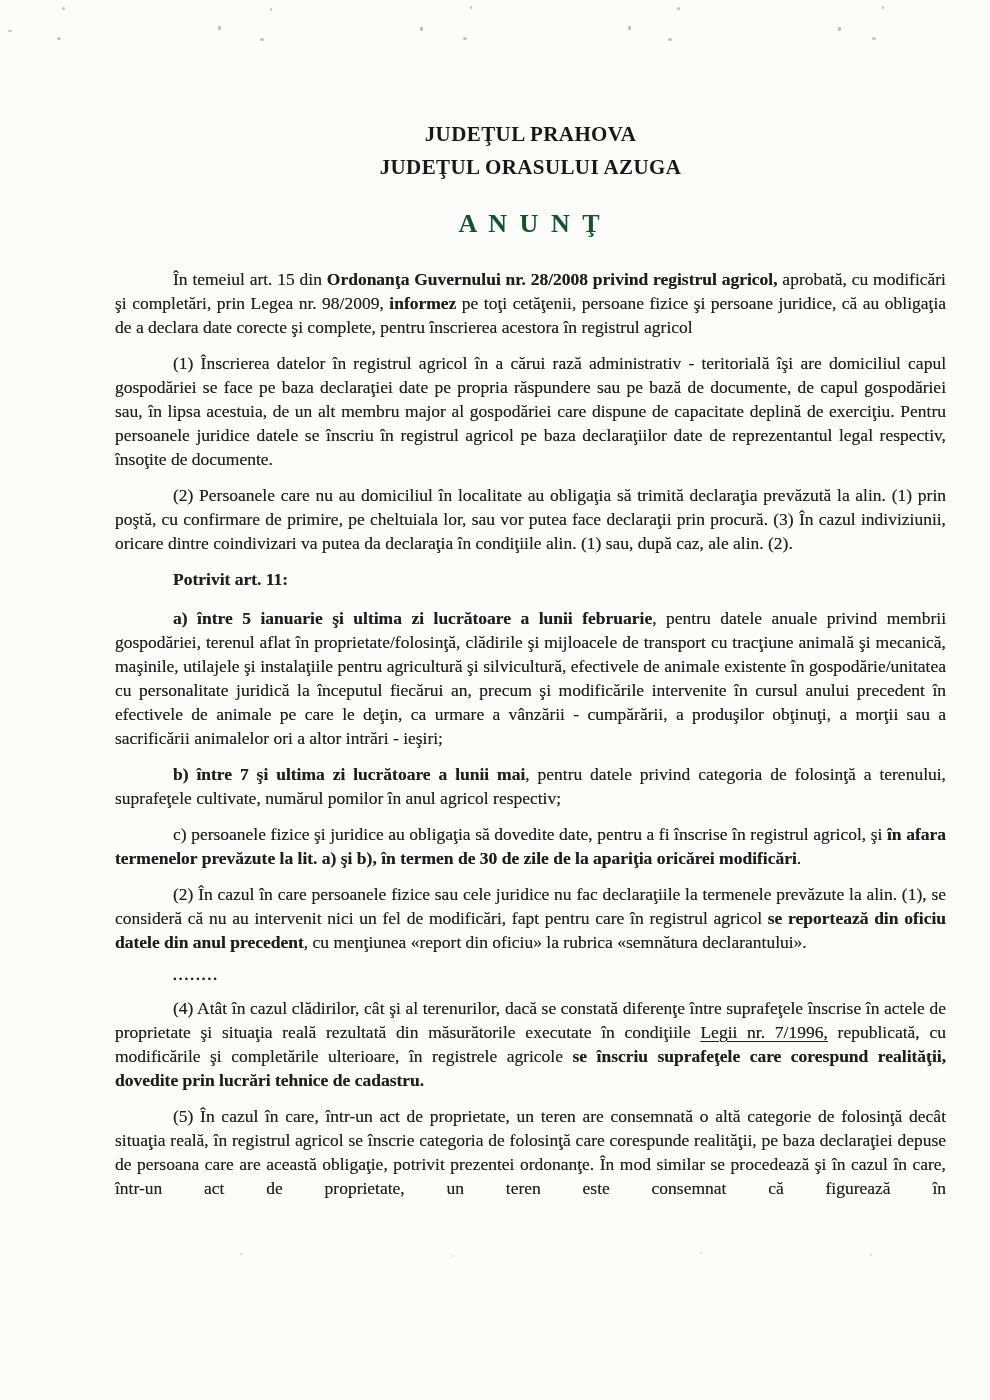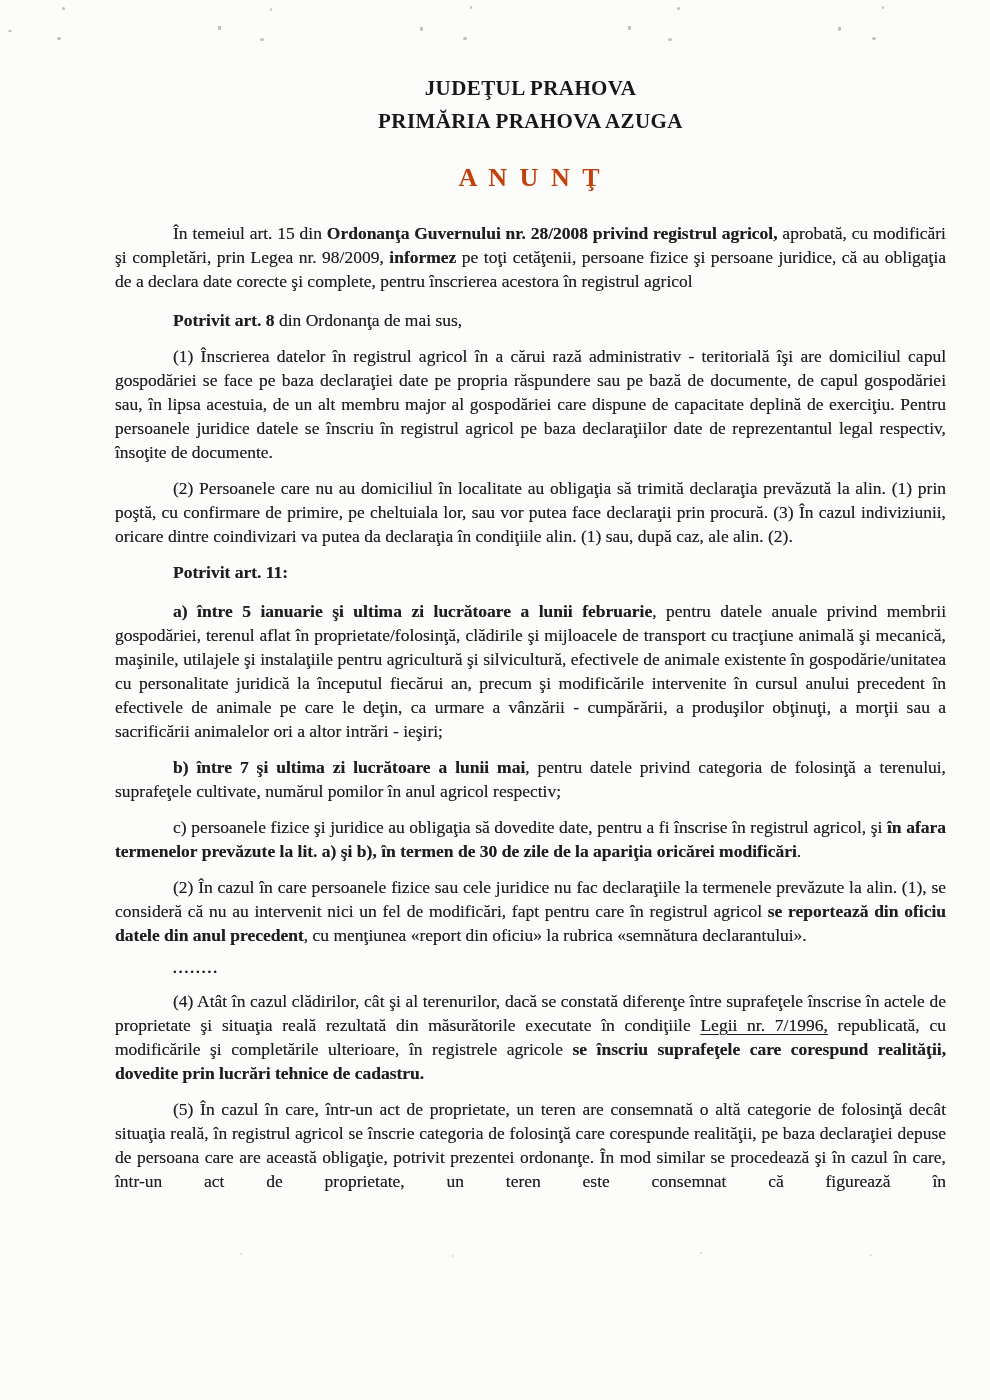--- a/index.html
+++ b/index.html
@@ -7,40 +7,40 @@
     width: 990px; height: 1400px;
     background: #fcfcfb;
     font-family: "Liberation Serif", "DejaVu Serif", serif;
     color: #1e1e1e;
     position: relative;
     overflow: hidden;
   }
   .page {
     box-sizing: border-box;
     width: 990px;
-    padding: 72px 32px 0 103px;
+    padding: 118px 32px 0 103px;
     position: relative;
     font-family: Liberation Serif, serif;
   }
   .doc-header {
     text-align: center;
     font-weight: bold;
     font-size: 21px;
     line-height: 33px;
     letter-spacing: 0.4px;
     color: #181818;
   }
   .doc-title {
     text-align: center;
     font-weight: bold;
     font-size: 26px;
     line-height: 32px;
     letter-spacing: 3px;
     margin-top: 24px;
-    color: #c2410c;
+    color: #14532d;
   }
   .doc-body {
     margin-top: 27px;
     font-size: 17.5px;
     line-height: 24px;
     text-align: justify;
     text-shadow: 0 0 0.3px rgba(20,20,20,0.55);
   }
   p.para {
     margin: 12px;
@@ -63,28 +63,27 @@
     border-radius: 50%;
   }
 </style>
 </head>
 <body style="background: rgb(252, 252, 251); color: rgb(30, 30, 30);">
 
 <div class="page">
 
   <div class="doc-header">
     <div>JUDEŢUL PRAHOVA</div>
-    <div>PRIMĂRIA PRAHOVA AZUGA</div>
+    <div>JUDEŢUL ORASULUI AZUGA</div>
   </div>
 
   <div class="doc-title">A N U N Ţ</div>
 
   <div class="doc-body">
       <p class="para"><span>În temeiul art. 15 din </span><span class="b">Ordonanţa Guvernului nr. 28/2008 privind registrul agricol,</span><span> aprobată, cu modificări şi completări, prin Legea nr. 98/2009, </span><span class="b">informez</span><span> pe toţi cetăţenii, persoane fizice şi persoane juridice, că au obligaţia de a declara date corecte şi complete, pentru înscrierea acestora în registrul agricol</span></p>
-      <p class="para gap"><span class="b">Potrivit art. 8</span><span> din Ordonanţa de mai sus,</span></p>
       <p class="para"><span>(1) Înscrierea datelor în registrul agricol în a cărui rază administrativ - teritorială îşi are domiciliul capul gospodăriei se face pe baza declaraţiei date pe propria răspundere sau pe bază de documente, de capul gospodăriei sau, în lipsa acestuia, de un alt membru major al gospodăriei care dispune de capacitate deplină de exerciţiu. Pentru persoanele juridice datele se înscriu în registrul agricol pe baza declaraţiilor date de reprezentantul legal respectiv, însoţite de documente.</span></p>
       <p class="para"><span>(2) Persoanele care nu au domiciliul în localitate au obligaţia să trimită declaraţia prevăzută la alin. (1) prin poştă, cu confirmare de primire, pe cheltuiala lor, sau vor putea face declaraţii prin procură. (3) În cazul indiviziunii, oricare dintre coindivizari va putea da declaraţia în condiţiile alin. (1) sau, după caz, ale alin. (2).</span></p>
       <p class="para"><span class="b">Potrivit art. 11:</span></p>
       <p class="para gap"><span class="b">a) între 5 ianuarie şi ultima zi lucrătoare a lunii februarie</span><span>, pentru datele anuale privind membrii gospodăriei, terenul aflat în proprietate/folosinţă, clădirile şi mijloacele de transport cu tracţiune animală şi mecanică, maşinile, utilajele şi instalaţiile pentru agricultură şi silvicultură, efectivele de animale existente în gospodărie/unitatea cu personalitate juridică la începutul fiecărui an, precum şi modificările intervenite în cursul anului precedent în efectivele de animale pe care le deţin, ca urmare a vânzării - cumpărării, a produşilor obţinuţi, a morţii sau a sacrificării animalelor ori a altor intrări - ieşiri;</span></p>
       <p class="para"><span class="b">b) între 7 şi ultima zi lucrătoare a lunii mai</span><span>, pentru datele privind categoria de folosinţă a terenului, suprafeţele cultivate, numărul pomilor în anul agricol respectiv;</span></p>
       <p class="para"><span>c) persoanele fizice şi juridice au obligaţia să dovedite date, pentru a fi înscrise în registrul agricol, şi </span><span class="b">în afara termenelor prevăzute la lit. a) şi b), în termen de 30 de zile de la apariţia oricărei modificări</span><span>.</span></p>
       <p class="para"><span>(2) În cazul în care persoanele fizice sau cele juridice nu fac declaraţiile la termenele prevăzute la alin. (1), se consideră că nu au intervenit nici un fel de modificări, fapt pentru care în registrul agricol </span><span class="b">se reportează din oficiu datele din anul precedent</span><span>, cu menţiunea «report din oficiu» la rubrica «semnătura declarantului».</span></p>
       <p class="para dots"><span>........</span></p>
       <p class="para"><span>(4) Atât în cazul clădirilor, cât şi al terenurilor, dacă se constată diferenţe între suprafeţele înscrise în actele de proprietate şi situaţia reală rezultată din măsurătorile executate în condiţiile </span><span class="u">Legii nr. 7/1996,</span><span> republicată, cu modificările şi completările ulterioare, în registrele agricole </span><span class="b">se înscriu suprafeţele care corespund realităţii, dovedite prin lucrări tehnice de cadastru.</span></p>
       <p class="para jlast"><span>(5) În cazul în care, într-un act de proprietate, un teren are consemnată o altă categorie de folosinţă decât situaţia reală, în registrul agricol se înscrie categoria de folosinţă care corespunde realităţii, pe baza declaraţiei depuse de persoana care are această obligaţie, potrivit prezentei ordonanţe. În mod similar se procedează şi în cazul în care, într-un act de proprietate, un teren este consemnat că figurează în</span></p>

